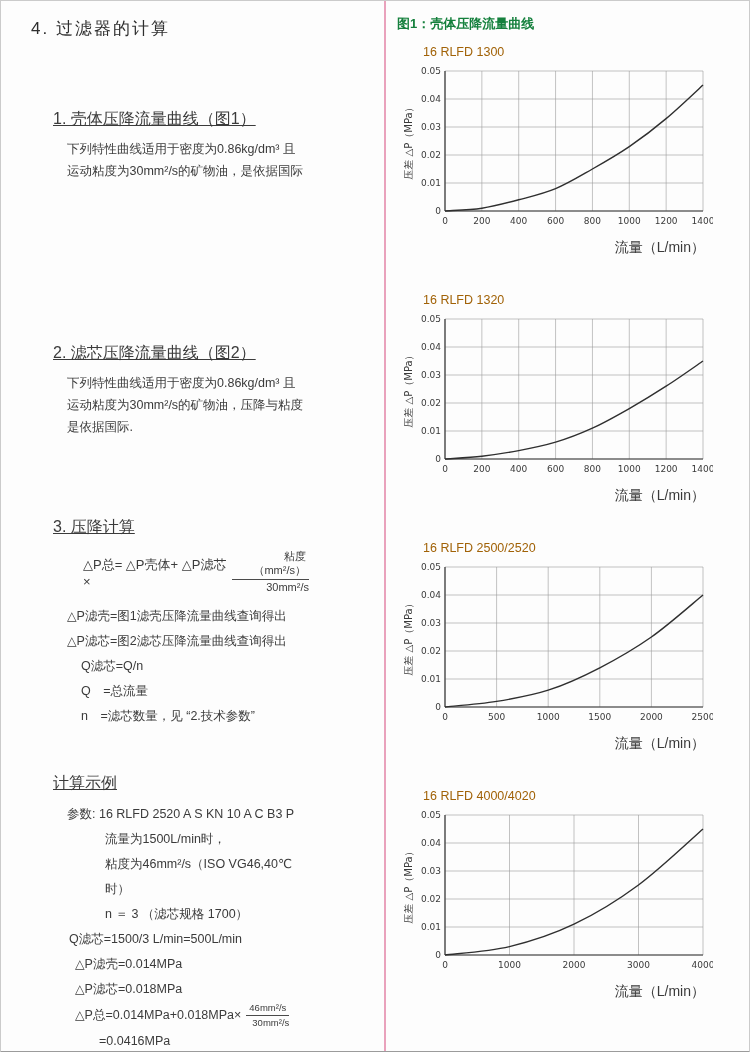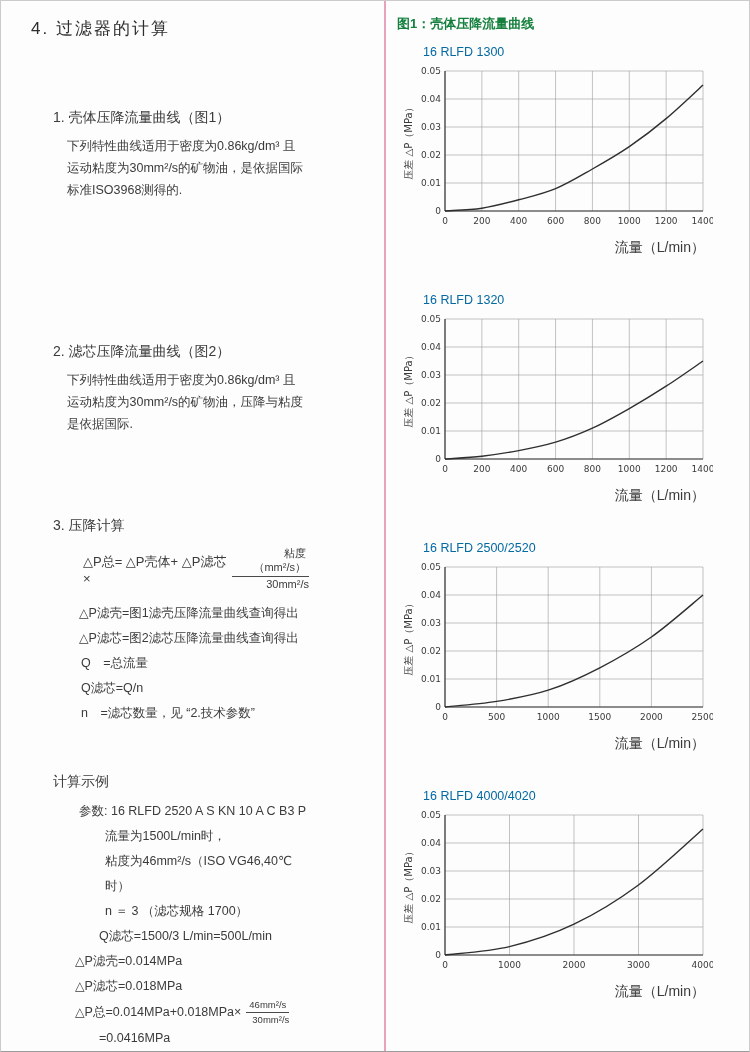--- a/index.html
+++ b/index.html
@@ -13,70 +13,69 @@
     color:#3b3b3b;
     overflow:hidden;
   }
   .divider{position:absolute;left:383px;top:0;width:2px;height:100%;background:#e9a2bc;}
 
   
   .col-left{position:absolute;left:0;top:0;width:308px;height:100%;}
   .pg-title{position:absolute;left:30px;top:16px;font-size:17px;letter-spacing:2px;color:#2e2e2e;}
   .intro{position:absolute;left:48px;top:70px;font-size:13px;}
   .sec{position:absolute;left:52px;font-size:12.5px;}
-  .sec-h{font-size:14px;margin-bottom:8px;}
+  .sec-h{font-size:16px;margin-bottom:8px;text-decoration:underline;}
   .sec-body div{line-height:22px;margin-left:14px;}
   .sec1{top:108px;}
   .sec2{top:342px;}
   .sec3{top:516px;}
   .example{top:772px;}
 
   .formula-row{display:flex;align-items:center;margin:12px 0 4px 30px;font-size:13px;}
   .frac{display:inline-block;text-align:right;margin-left:5px;font-size:11px;line-height:1.25;}
   .frac .num{display:block;border-bottom:1px solid #4a4a4a;padding:0 3px 1px 3px;}
   .frac .den{display:block;padding-top:1px;}
   .frac-sm{font-size:9.5px;}
 
   .s3-lines{margin-top:10px;}
   .s3-lines div{line-height:25px;}
-  .ind1{margin-left:26px;}
+  .ind1{margin-left:14px;}
   .ind2{margin-left:28px;}
   .ind3{margin-left:52px;}
-  .ind4{margin-left:46px;}
+  .ind4{margin-left:16px;}
   .ind5{margin-left:22px;}
   .ind6{margin-left:46px;}
 
   .ex-lines div{line-height:25px;}
   .ex-formula{display:flex;align-items:center;margin-left:22px;line-height:25px;font-size:12.5px;}
 
   
   .col-right{position:absolute;left:396px;top:14px;width:336px;}
   .fig-header{font-size:13px;font-weight:bold;color:#15803d;margin-bottom:12px;}
   .chart{margin-bottom:36px;}
-  .chart-title{margin-left:26px;margin-bottom:4px;font-size:12.5px;color:#0369a1;}
+  .chart-title{margin-left:26px;margin-bottom:4px;font-size:12.5px;color:#a16207;}
   .chart-xlabel{width:316px;text-align:right;padding-right:8px;box-sizing:border-box;font-size:14px;color:#3a3a3a;margin-top:2px;}
   svg text{font-family:"DejaVu Sans",sans-serif;}
   svg .tick{font-size:9px;fill:#3a3a3a;}
   svg .axlabel{font-size:10px;fill:#3a3a3a;}
 </style>
 </head>
 <body>
 
 <div class="page">
   <div class="divider"></div>
 
   <div class="col-left">
     <div class="pg-title">4. 过滤器的计算</div>
 
     <div class="sec sec1">
       <div class="sec-h">1. 壳体压降流量曲线（图1）</div>
       <div class="sec-body">
         <div>下列特性曲线适用于密度为0.86kg/dm³ 且</div>
         <div>运动粘度为30mm²/s的矿物油，是依据国际</div>
-        <div>标准ISO3968测得的.</div>
       </div>
     </div>
 
     <div class="sec sec2">
       <div class="sec-h">2. 滤芯压降流量曲线（图2）</div>
       <div class="sec-body">
         <div>下列特性曲线适用于密度为0.86kg/dm³ 且</div>
         <div>运动粘度为30mm²/s的矿物油，压降与粘度</div>
         <div>是依据国际.</div>
       </div>
@@ -87,22 +86,22 @@
       <div class="formula-row">
         <span>△P总= △P壳体+ △P滤芯×</span>
         <span class="frac">
           <span class="num">粘度（mm²/s）</span>
           <span class="den">30mm²/s</span>
         </span>
       </div>
       <div class="s3-lines">
         <div class="ind1">△P滤壳=图1滤壳压降流量曲线查询得出</div>
         <div class="ind1">△P滤芯=图2滤芯压降流量曲线查询得出</div>
+        <div class="ind2">Q滤芯=Q/n</div>
         <div class="ind2">Q　=总流量</div>
-        <div class="ind2">Q滤芯=Q/n</div>
         <div class="ind2">n　=滤芯数量，见 “2.技术参数”</div>
       </div>
     </div>
 
     <div class="sec example">
       <div class="sec-h">计算示例</div>
       <div class="ex-lines">
         <div class="ind1">参数: 16 RLFD 2520 A S KN 10 A C B3 P</div>
         <div class="ind3">流量为1500L/min时，</div>
         <div class="ind3">粘度为46mm²/s（ISO VG46,40℃时）</div>

